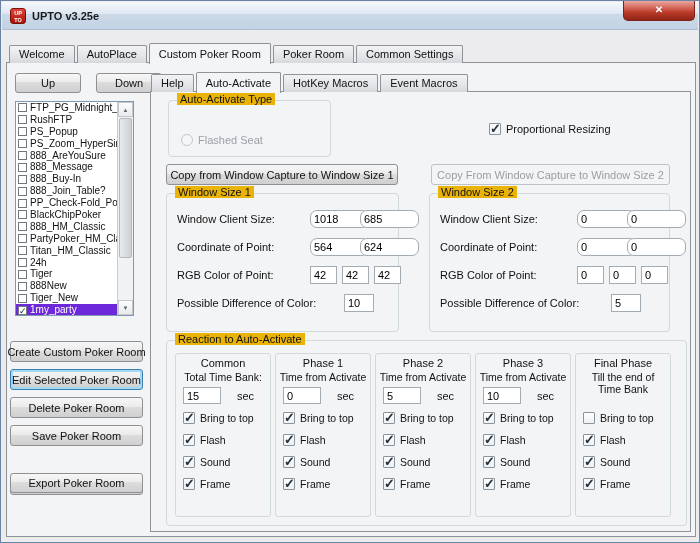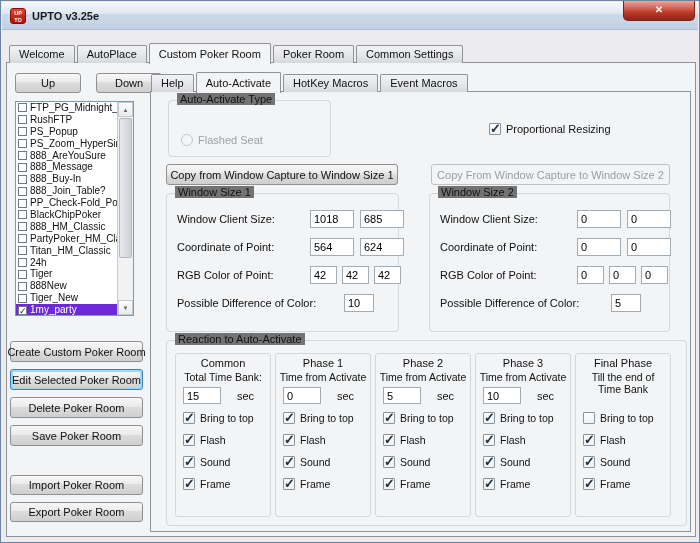--- a/index.html
+++ b/index.html
@@ -59,41 +59,41 @@
   .sbtn { position:absolute; left:0; width:15px; height:15px; text-align:center;
           font-size:6px; line-height:15px; color:#5a6570;
           background:linear-gradient(#fdfdfd,#e8eaec); border:1px solid #c3c8cc; }
   .sbtn.up { top:0; }
   .sbtn.down { bottom:0; }
   .sthumb { position:absolute; left:1px; top:16px; width:13px; height:140px;
             background:linear-gradient(90deg,#e7e9eb,#cdd2d6); border:1px solid #b3b9bf; border-radius:2px; }
 
   
   .grp { position:absolute; border:1px solid #cfd9de; border-radius:4px; }
-  .lg { position:absolute; top:-8px; left:8px; background:#737373; padding:0 3px; white-space:nowrap; }
+  .lg { position:absolute; top:-8px; left:8px; background:#eab308; padding:0 3px; white-space:nowrap; }
 
   .radiorow, .ckline { position:absolute; display:flex; align-items:center; gap:5px; white-space:nowrap; }
   .radio { width:12px; height:12px; border-radius:50%; border:1px solid #8a949c;
            background:linear-gradient(#fff,#edf1f4); position:relative; flex:none; }
   .radio.on::after { content:""; position:absolute; left:3px; top:3px; width:4px; height:4px;
                      border-radius:50%; background:#38627c; }
   .dis .radio { border-color:#c3c8cd; background:#f5f6f7; }
   .dis .rlabel { color:#9ba1a7; }
 
   .cb { width:12px; height:12px; border:1px solid #8a949c; border-radius:1px;
         background:linear-gradient(#fdfdfd,#eef2f5); position:relative; flex:none; }
   .cb.on::after { content:"✓"; position:absolute; left:0; top:-3px; font-size:13px;
                   font-weight:bold; color:#26303a; }
 
   .txt { border:1px solid #a3abb3; background:#fff; height:18px; font-size:11px;
          font-family:"Liberation Sans",sans-serif; padding:1px 3px; }
   .row { position:absolute; left:10px; right:6px; height:18px; }
   .flabel { position:absolute; left:0; top:3px; white-space:nowrap; }
   .row .txt { position:absolute; top:0; }
-  .w40 { width:44px; } .w27 { width:27px; } .w30 { width:30px; }
+  .w40 { width:59px;border-radius:7px; } .w27 { width:27px; } .w30 { width:30px; }
 
   
   .rx-col { position:absolute; top:12px; width:96px; height:164px;
             border:1px solid #cfd9de; border-radius:3px; }
   .rx-name { position:absolute; top:3px; left:0; right:0; text-align:center; }
   .rx-sub { position:absolute; top:17px; left:0; right:0; text-align:center;
             font-size:10.5px; line-height:12px; }
   .rx-valrow { position:absolute; top:33px; left:7px; display:flex; align-items:center; gap:16px; }
   .rx-inp { width:38px; height:17px; }
   .rx-checks { position:absolute; top:58px; left:7px; }
@@ -207,21 +207,21 @@
     <div class="sbtn up">▲</div>
     <div class="sthumb"></div>
     <div class="sbtn down">▼</div>
   </div>
 
   <div class="btn" style="left:9px;top:340px;width:133px;height:21px">Create Custom Poker Room</div>
   <div class="btn focus" style="left:9px;top:368px;width:133px;height:21px">Edit Selected Poker Room</div>
   <div class="btn" style="left:9px;top:396px;width:133px;height:21px">Delete Poker Room</div>
   <div class="btn" style="left:9px;top:424px;width:133px;height:21px">Save Poker Room</div>
   <div class="btn" style="left:9px;top:474px;width:133px;height:20px">Import Poker Room</div>
-  <div class="btn" style="left:9px;top:501px;width:133px;height:20px">Export Poker Room</div>
+  <div class="btn" style="left:9px;top:472px;width:133px;height:20px">Export Poker Room</div>
 
   <div class="tabstrip inner">
     <div class="tab">Help</div>
     <div class="tab active">Auto-Activate</div>
     <div class="tab">HotKey Macros</div>
     <div class="tab">Event Macros</div>
   </div>
 
   <div class="panel inner"></div>
 

